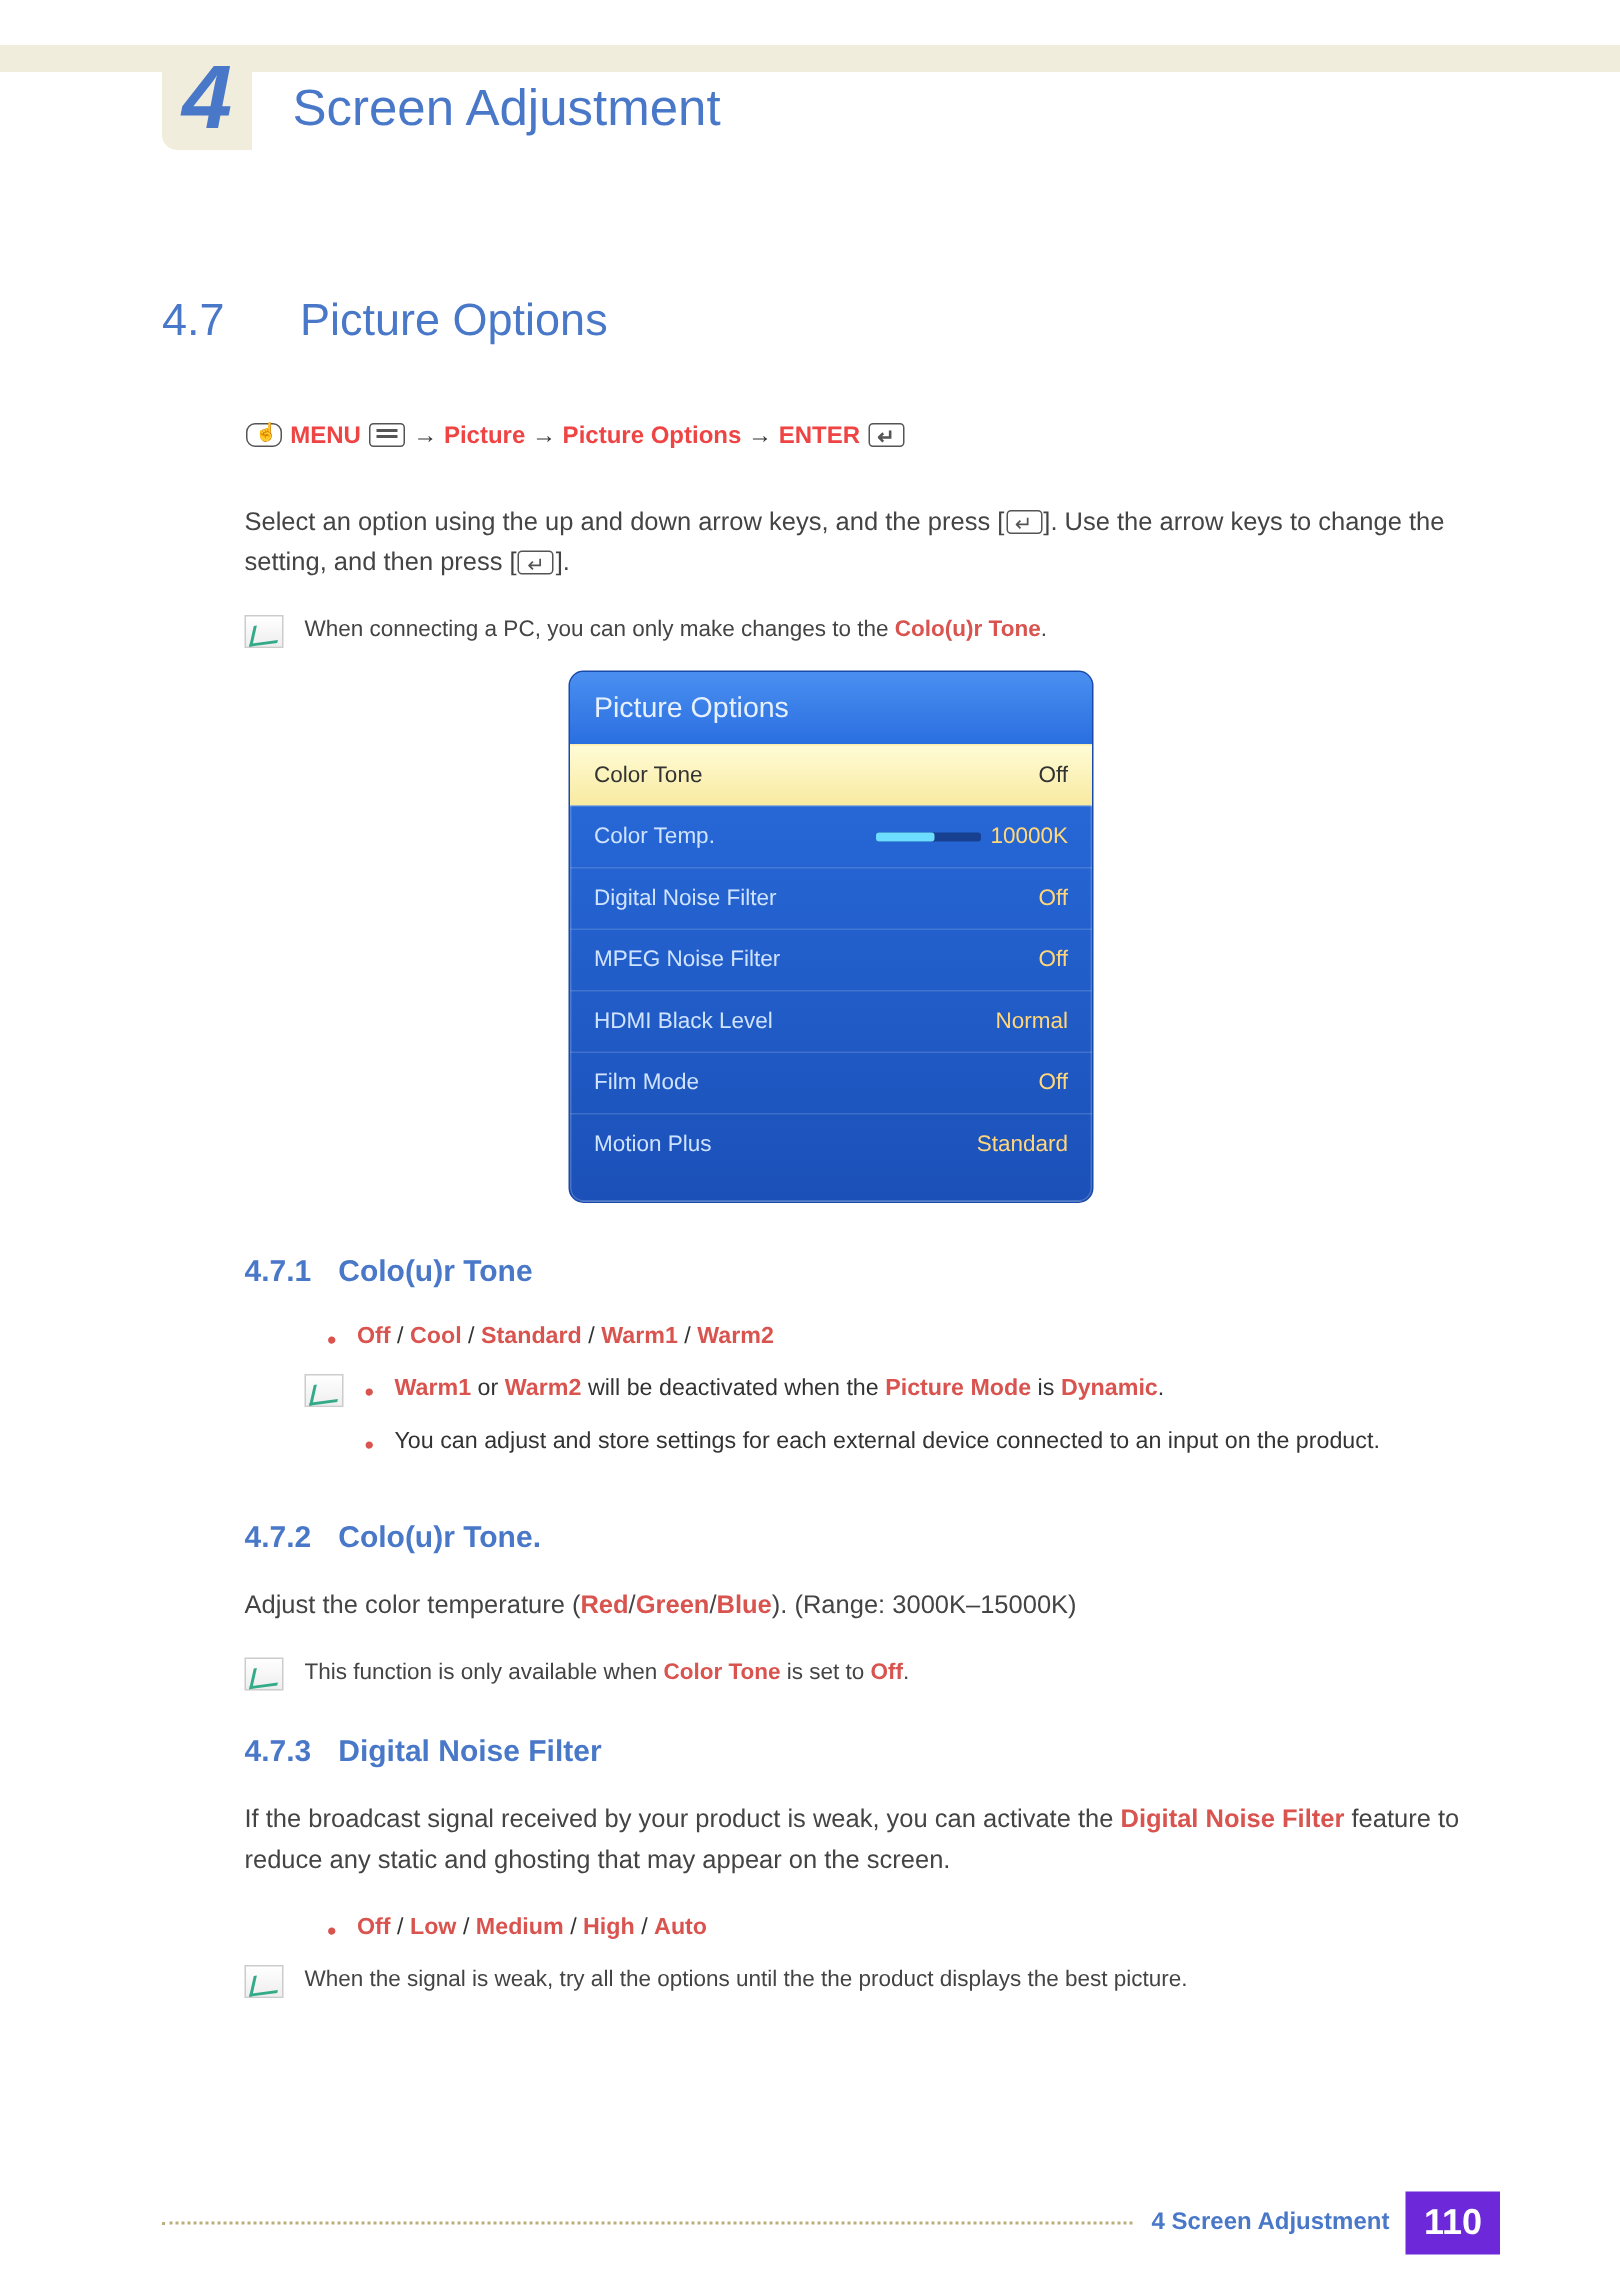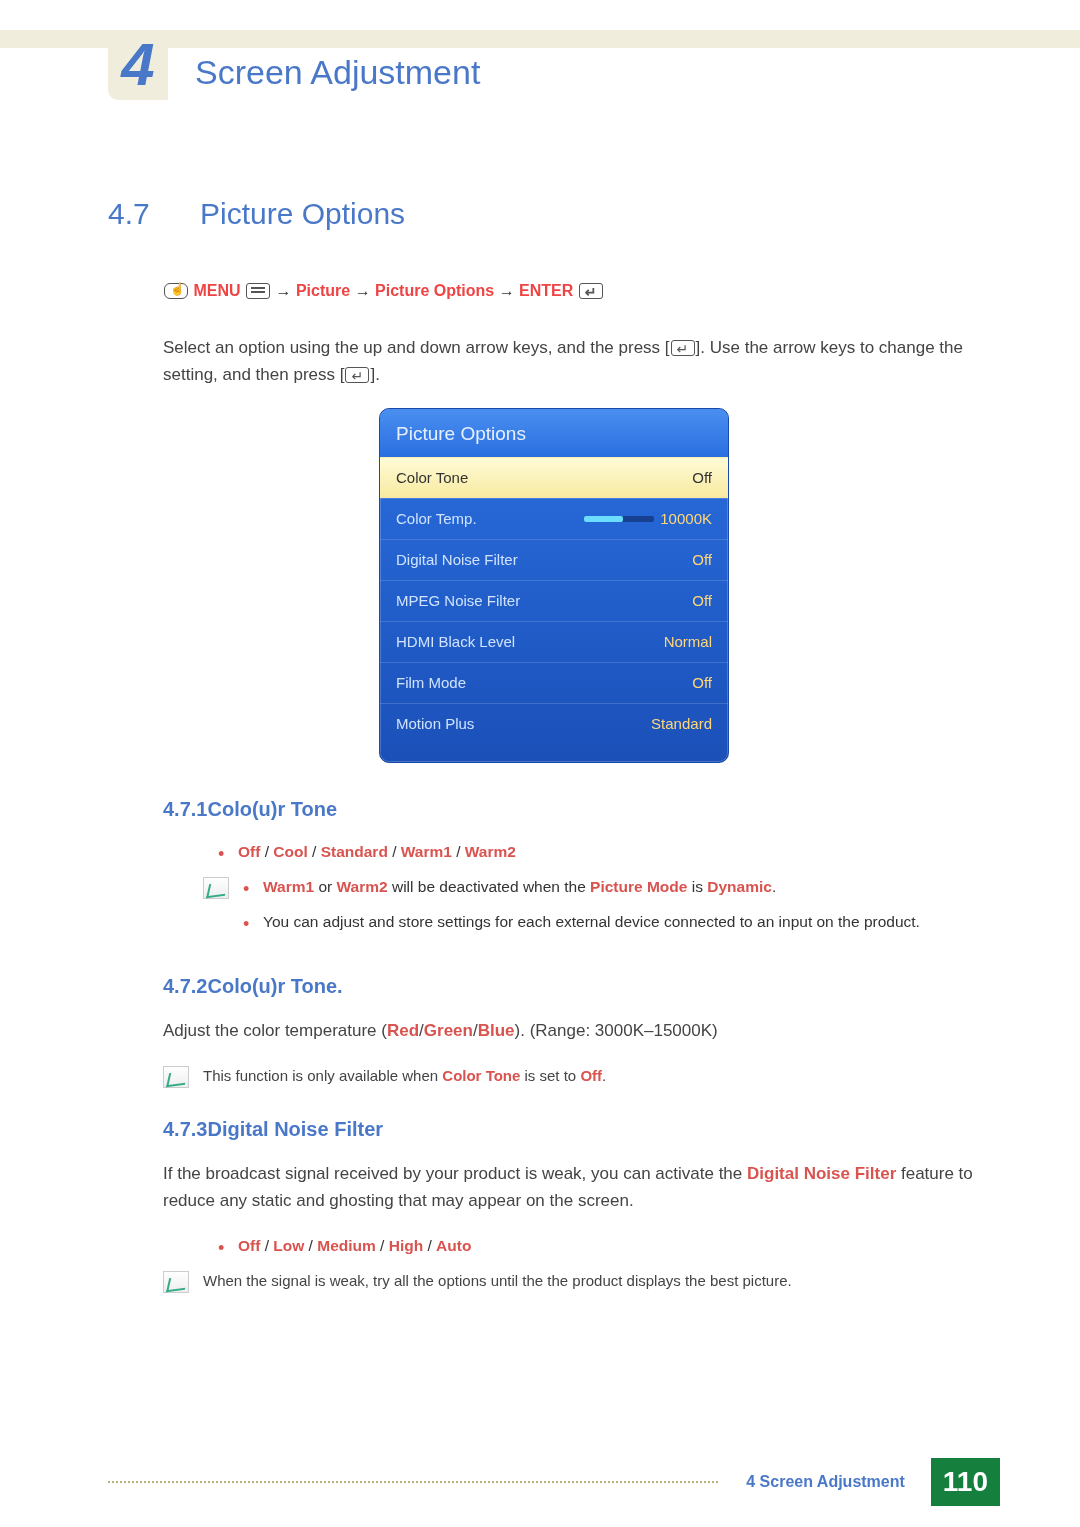--- a/index.html
+++ b/index.html
@@ -48,21 +48,21 @@
   }
   .content {
     position: absolute;
     top: 190px;
     left: 108px;
     right: 80px;
   }
   .sec-row { display: flex; gap: 42px; margin-bottom: 40px; }
   .sec-num { font-size: 30px; color: #4a78c8; min-width: 50px; }
   .sec-title { font-size: 30px; color: #4a78c8; }
-  .subsec-row { display: flex; margin: 25px 0 15px 55px; }
+  .subsec-row { display: flex; gap: 18px; margin: 25px 0 15px 55px; }
   .subsec-num { font-size: 20px; color: #4a78c8; font-weight: bold; }
   .subsec-title { font-size: 20px; color: #4a78c8; font-weight: bold; }
   .path-line { margin-left: 55px; margin-bottom: 30px; font-weight: bold; font-size: 16px; }
   .path-line .hl { color: #ef4444; }
   .path-line .arrow { color: #333; }
   .para { margin-left: 55px; margin-bottom: 20px; color: #444; }
   .note-row { display: flex; gap: 14px; margin-left: 55px; margin-bottom: 15px; align-items: flex-start; }
   .note-icon {
     width: 26px; height: 22px;
     background: linear-gradient(#fff,#eee);
@@ -175,38 +175,38 @@
   
   .footer {
     position: absolute;
     bottom: 28px;
     left: 108px;
     right: 80px;
     height: 34px;
     display: flex;
     align-items: center;
     justify-content: flex-end;
-    gap: 16px;
+    gap: 1px;
   }
   .footer-line {
     flex: 1;
     border-top: 2px dotted #bcae7a;
     margin-right: 12px;
     height: 0;
   }
   .footer-label {
     color: #4a78c8;
     font-weight: bold;
     font-size: 16px;
     margin-right: 0;
   }
   .footer-page {
-    background: #15803d;
+    background: #6d28d9;
     color: #fff;
-    font-size: 28px;
+    font-size: 24px;
     font-weight: bold;
     padding: 2px 12px;
     margin-left: 10px;
   }
 </style>
 </head>
 <body>
 
 <div class="topbar"></div>
 <div class="chapter-tab">
@@ -231,20 +231,26 @@
     <span class="hl">Picture Options</span>
     <span class="arrow"> → </span>
     <span class="hl">ENTER</span>
     <span class="inline-icon enter"></span>
   </div>
 
   <p class="para">
     <span>Select an option using the up and down arrow keys, and the press [</span><span class="inline-icon enter"></span><span>]. Use the arrow keys to change the setting, and then press [</span><span class="inline-icon enter"></span><span>].</span>
   </p>
 
+  <div class="note-row">
+    <div class="note-icon"></div>
+    <div class="note-text">
+      <span>When connecting a PC, you can only make changes to the </span><span class="hl">Colo(u)r Tone</span><span>.</span>
+    </div>
+  </div>
 
   <div class="osd">
     <div class="osd-title">Picture Options</div>
     <div class="osd-row selected">
       <span>Color Tone</span>
       <span class="osd-val">Off</span>
     </div>
     <div class="osd-row">
       <span>Color Temp.</span>
       <span style="display:flex;align-items:center">

